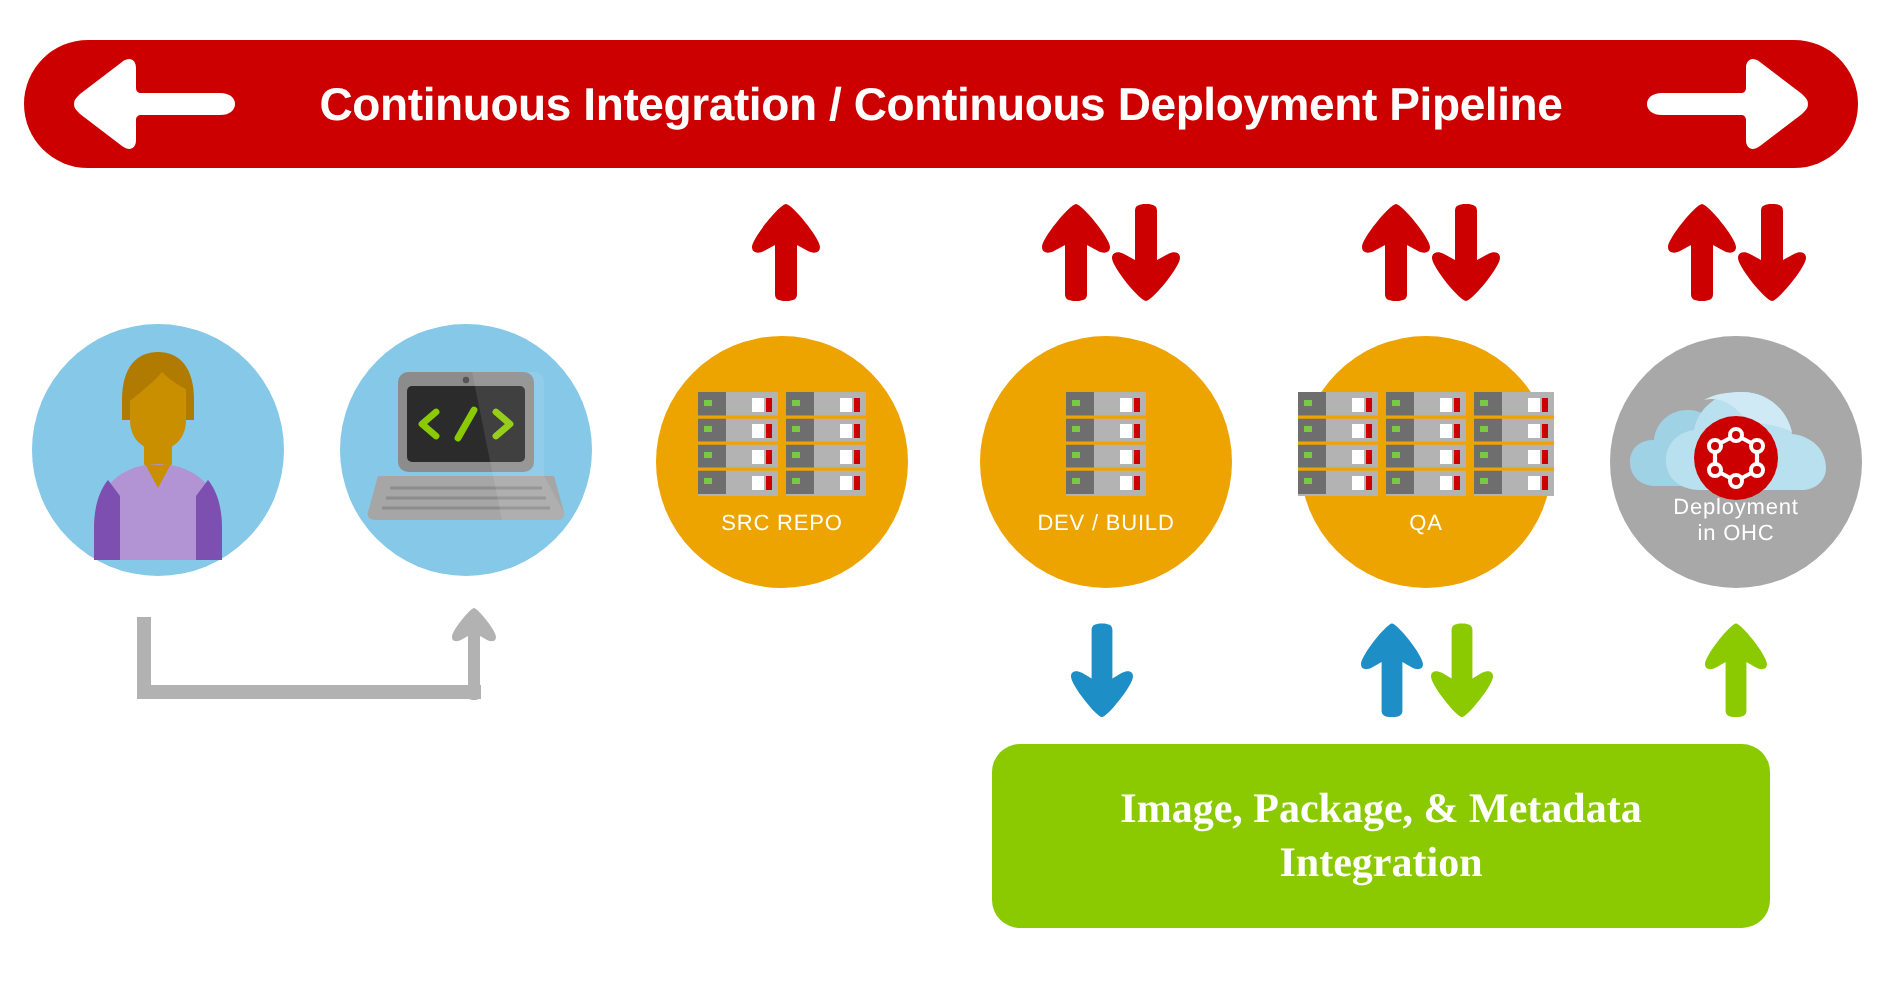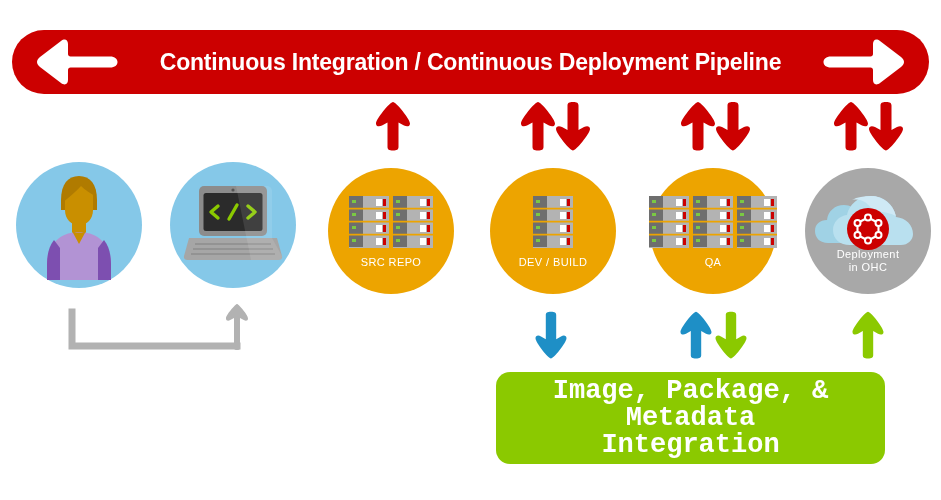--- a/index.html
+++ b/index.html
@@ -23,21 +23,20 @@
     position: absolute;
     left: 12px;
     top: 20px;
     width: 917px;
     height: 64px;
     background: #cc0000;
     border-radius: 32px;
     display: flex;
     align-items: center;
     justify-content: center;
-    margin-top: 10px;
   }
   .pipeline-title {
     color: #ffffff;
     font-size: 23px;
     font-weight: bold;
     letter-spacing: -0.2px;
     font-family: "Liberation Sans", sans-serif;
     white-space: nowrap;
     text-align: center;
   }
@@ -78,25 +77,25 @@
     width: 389px;
     height: 92px;
     background: #8bc900;
     border-radius: 14px;
     display: flex;
     align-items: center;
     justify-content: center;
   }
   .repo-text {
     color: #ffffff;
-    font-size: 27px;
+    font-size: 21px;
     font-weight: bold;
     line-height: 27px;
     text-align: center;
-    font-family: Liberation Mono, monospace;
+    font-family: Liberation Serif, serif;
   }
 
   
   .arrow-svg { position: absolute; }
   .connector-svg { position: absolute; }
 </style>
 </head>
 <body>
 
 <div id="stage">

